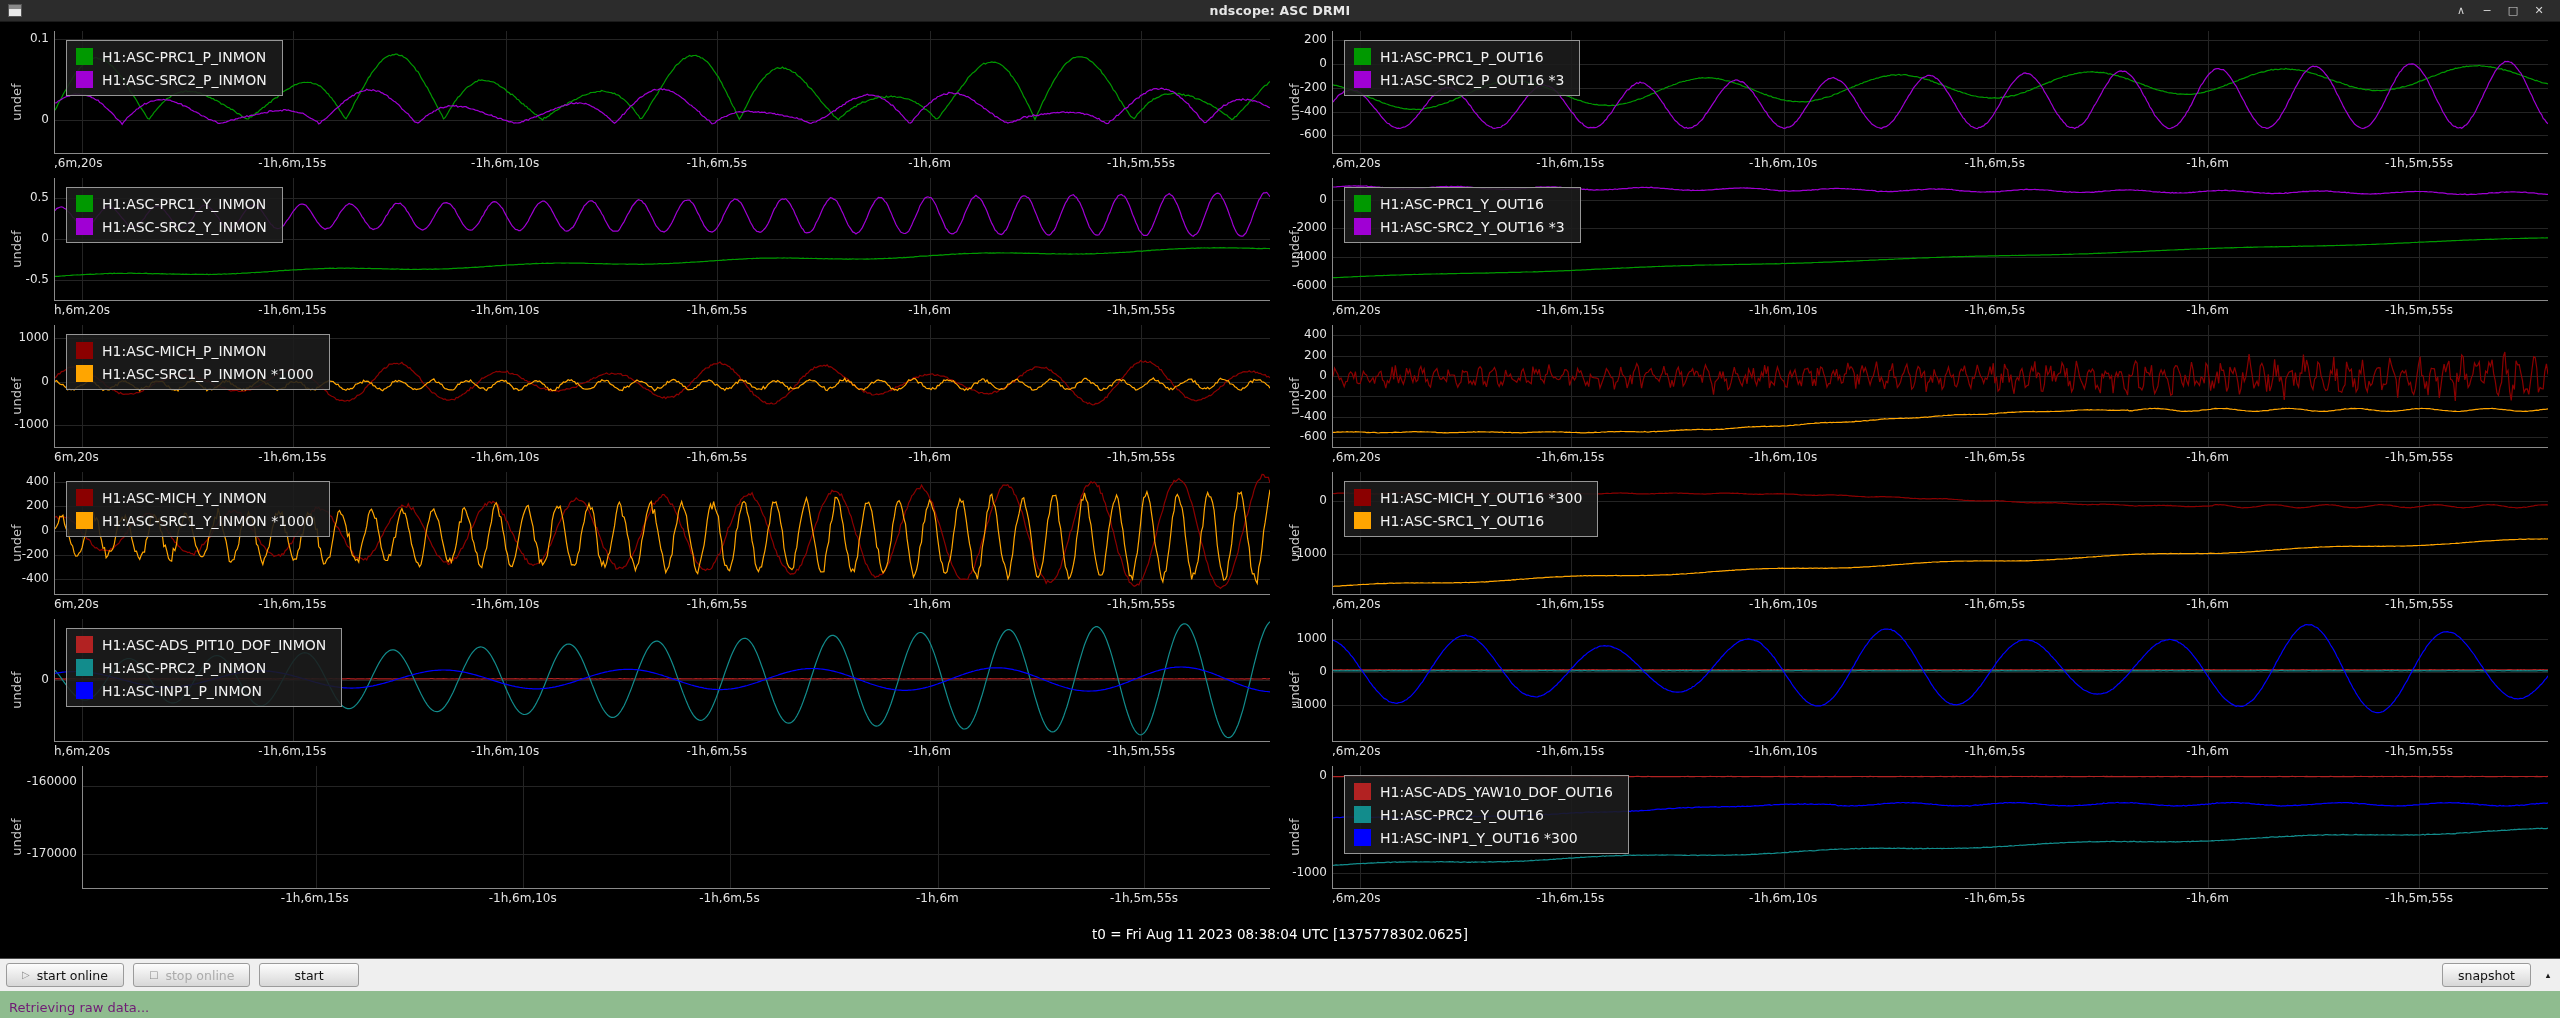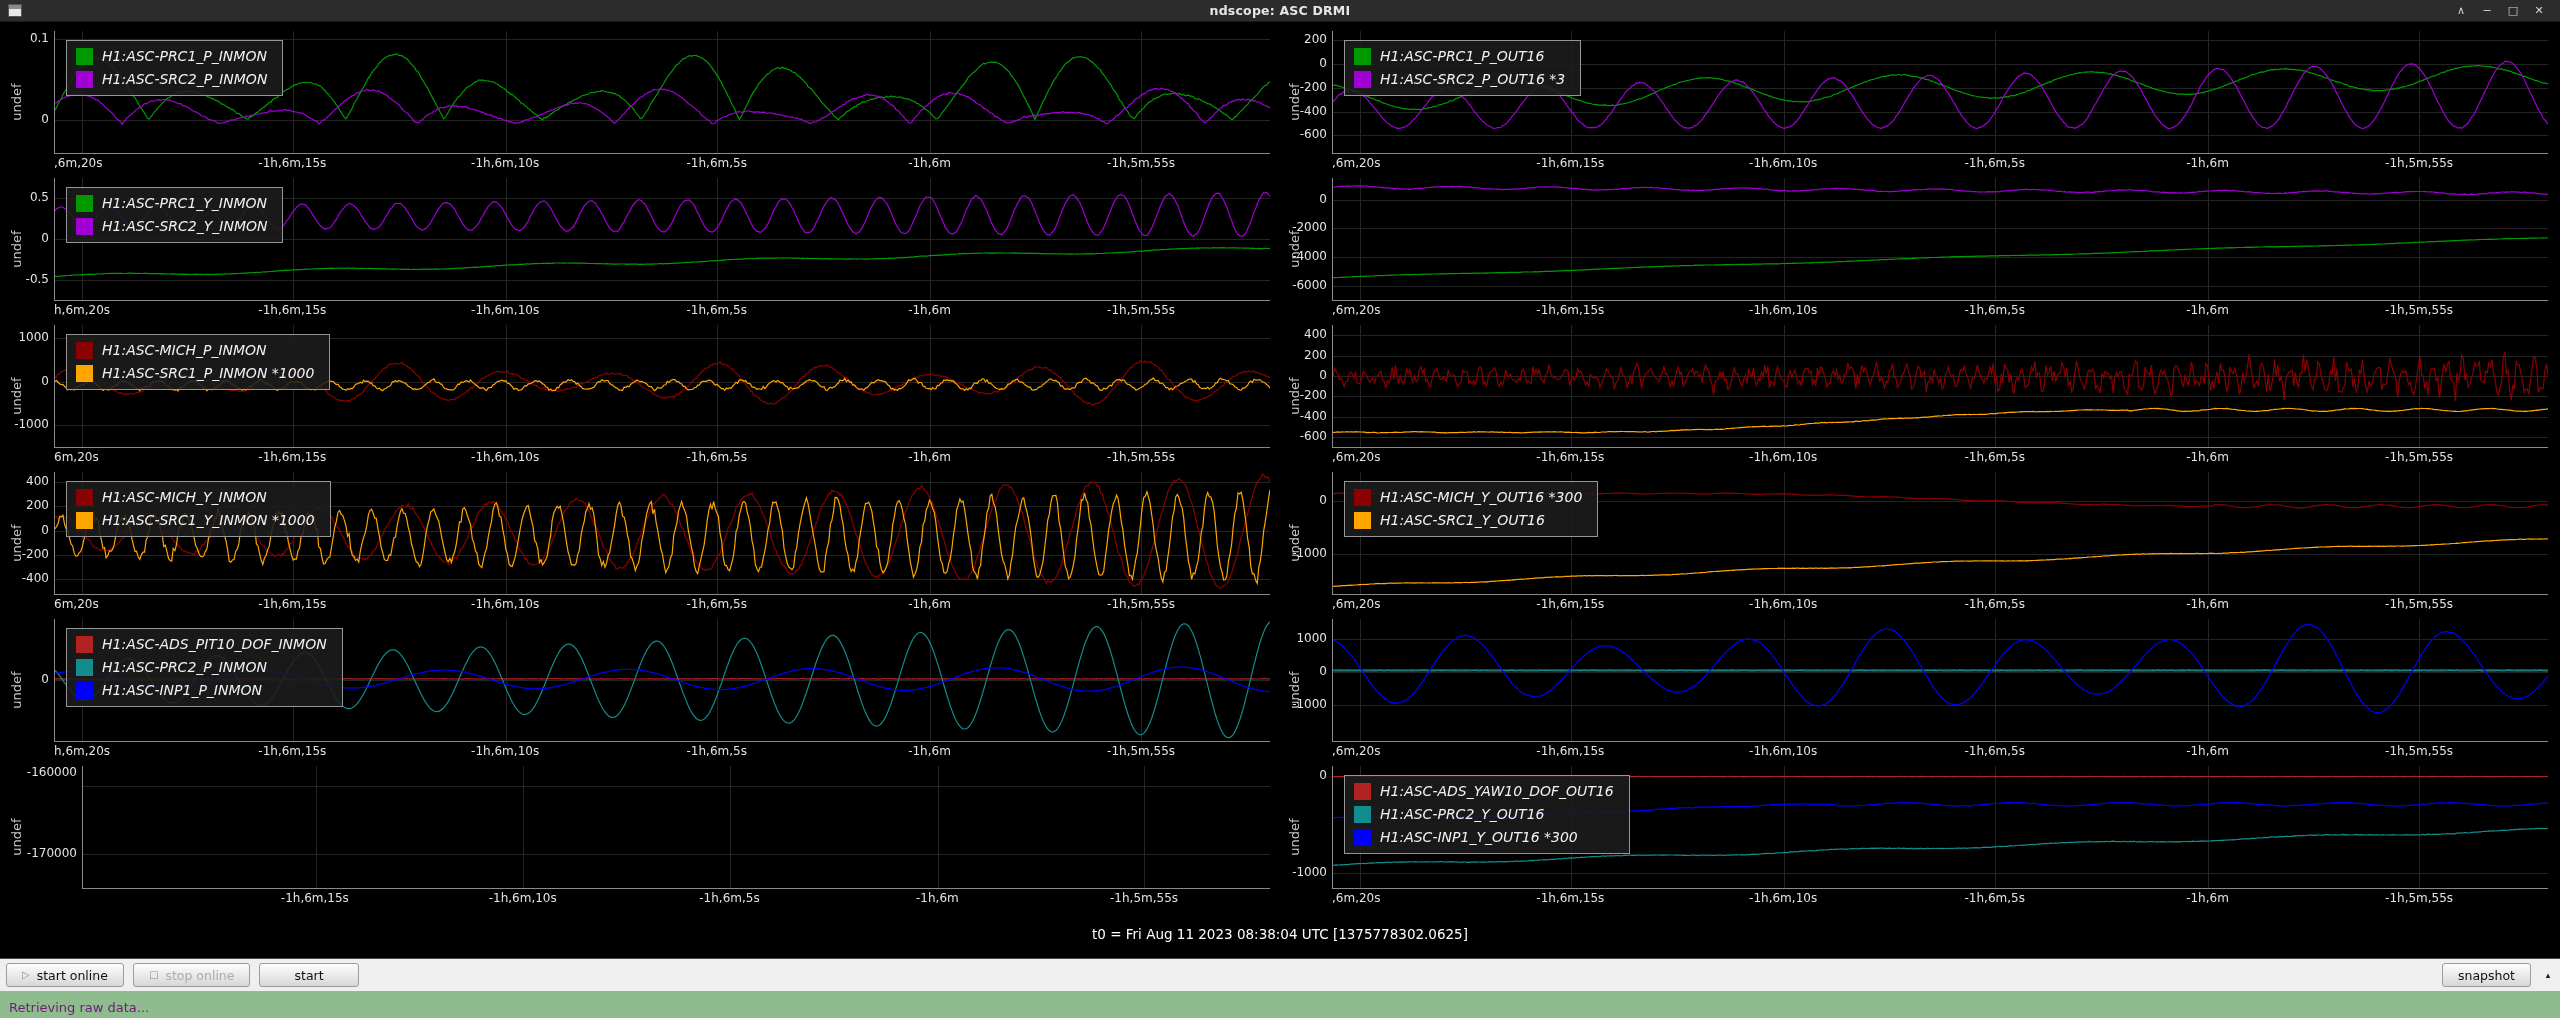--- a/index.html
+++ b/index.html
@@ -24,21 +24,21 @@
          writing-mode:vertical-rl;color:#c9c9c9;font-size:13px;}
   .ytick{position:absolute;right:5px;font-size:12px;color:#e3e3e3;white-space:nowrap;}
   .pwrap{flex:1;position:relative;}
   .parea{position:absolute;left:0;right:4px;top:3px;height:122px;background:#000;overflow:hidden;
          border-left:1px solid #8a8a8a;border-bottom:1px solid #8a8a8a;box-sizing:content-box;}
   .gv{position:absolute;top:0;bottom:0;width:1px;background:#242424;}
   .gh{position:absolute;left:0;right:0;height:1px;background:#242424;}
   svg.traces{position:absolute;left:0;top:0;width:100%;height:100%;display:block;}
   .legend{position:absolute;left:11px;top:9px;background:rgba(28,28,28,.88);border:1px solid #969696;
           padding:7px 15px 7px 9px;display:flex;flex-direction:column;gap:6px;z-index:3;}
-  .lrow{display:flex;gap:9px;white-space:nowrap;font-style:italic;}
+  .lrow{display:flex;align-items:center;gap:9px;white-space:nowrap;}
   .sw{width:17px;height:17px;flex:none;}
   .ltext{font-size:14px;color:#f2f2f2;}
   .xrow{position:absolute;left:0;right:4px;top:127px;height:18px;}
   .xl{position:absolute;top:1px;font-size:12px;color:#e3e3e3;white-space:nowrap;transform:translateX(-50%);}
   .xl.first{transform:none;}
 
   .t0row{flex:1;display:flex;align-items:center;justify-content:center;color:#fff;font-size:13.5px;}
 
   
   .toolbar{height:33px;background:#efefef;border-top:1px solid #4a4a4a;display:flex;align-items:center;
@@ -220,20 +220,30 @@
             <div class="gv" style="left: 72%;"></div>
             <div class="gv" style="left: 89.4%;"></div>
             <div class="gh" style="top: 17.6471%;"></div>
             <div class="gh" style="top: 41.1765%;"></div>
             <div class="gh" style="top: 64.7059%;"></div>
             <div class="gh" style="top: 88.2353%;"></div>
             <svg class="traces" viewBox="0 0 1160 122" preserveAspectRatio="none">
               <polyline points="0.0,99.7 1.5,99.7 3.1,99.6 4.6,99.5 6.1,99.5 7.6,99.4 9.2,99.3 10.7,99.2 12.2,99.2 13.7,99.2 15.3,99.0 16.8,99.0 18.3,98.8 19.8,98.7 21.4,98.6 22.9,98.7 24.4,98.5 25.9,98.4 27.5,98.4 29.0,98.3 30.5,98.3 32.1,98.2 33.6,98.1 35.1,98.0 36.6,98.0 38.2,98.0 39.7,97.9 41.2,97.7 42.7,97.7 44.3,97.7 45.8,97.6 47.3,97.6 48.8,97.4 50.4,97.5 51.9,97.4 53.4,97.4 54.9,97.1 56.5,97.2 58.0,97.2 59.5,97.1 61.1,97.0 62.6,97.0 64.1,97.1 65.6,96.9 67.2,96.8 68.7,96.7 70.2,96.7 71.7,96.7 73.3,96.6 74.8,96.6 76.3,96.5 77.8,96.4 79.4,96.5 80.9,96.5 82.4,96.3 83.9,96.4 85.5,96.4 87.0,96.2 88.5,96.1 90.1,96.1 91.6,96.1 93.1,96.1 94.6,96.0 96.2,96.0 97.7,96.0 99.2,95.9 100.7,96.0 102.3,95.8 103.8,95.7 105.3,95.9 106.8,95.8 108.4,95.8 109.9,95.6 111.4,95.7 112.9,95.7 114.5,95.6 116.0,95.5 117.5,95.6 119.1,95.5 120.6,95.5 122.1,95.4 123.6,95.4 125.2,95.4 126.7,95.3 128.2,95.4 129.7,95.4 131.3,95.3 132.8,95.3 134.3,95.1 135.8,95.2 137.4,95.2 138.9,95.1 140.4,95.2 141.9,95.1 143.5,95.1 145.0,95.1 146.5,94.9 148.1,95.1 149.6,94.9 151.1,94.9 152.6,94.8 154.2,94.8 155.7,94.7 157.2,94.7 158.7,94.7 160.3,94.7 161.8,94.7 163.3,94.5 164.8,94.6 166.4,94.6 167.9,94.4 169.4,94.4 170.9,94.4 172.5,94.4 174.0,94.4 175.5,94.3 177.1,94.3 178.6,94.3 180.1,94.1 181.6,94.0 183.2,94.0 184.7,93.9 186.2,94.0 187.7,94.0 189.3,94.0 190.8,93.9 192.3,93.7 193.8,93.8 195.4,93.8 196.9,93.6 198.4,93.6 199.9,93.6 201.5,93.5 203.0,93.4 204.5,93.4 206.1,93.3 207.6,93.3 209.1,93.2 210.6,93.1 212.2,93.1 213.7,93.1 215.2,92.9 216.7,92.9 218.3,92.8 219.8,92.8 221.3,92.7 222.8,92.6 224.4,92.5 225.9,92.6 227.4,92.5 228.9,92.3 230.5,92.3 232.0,92.2 233.5,92.2 235.1,92.0 236.6,92.1 238.1,91.9 239.6,91.8 241.2,91.8 242.7,91.6 244.2,91.6 245.7,91.6 247.3,91.4 248.8,91.4 250.3,91.2 251.8,91.1 253.4,91.1 254.9,91.2 256.4,91.0 257.9,90.9 259.5,90.9 261.0,90.9 262.5,90.7 264.1,90.7 265.6,90.6 267.1,90.4 268.6,90.3 270.2,90.3 271.7,90.2 273.2,90.3 274.7,90.1 276.3,89.9 277.8,90.0 279.3,90.0 280.8,89.9 282.4,89.8 283.9,89.7 285.4,89.7 286.9,89.5 288.5,89.4 290.0,89.4 291.5,89.4 293.1,89.2 294.6,89.1 296.1,89.1 297.6,89.1 299.2,89.0 300.7,88.8 302.2,88.9 303.7,88.8 305.3,88.7 306.8,88.7 308.3,88.5 309.8,88.5 311.4,88.4 312.9,88.5 314.4,88.3 315.9,88.3 317.5,88.2 319.0,88.2 320.5,88.0 322.1,88.1 323.6,88.1 325.1,87.9 326.6,87.9 328.2,88.0 329.7,87.8 331.2,87.9 332.7,87.7 334.3,87.7 335.8,87.6 337.3,87.6 338.8,87.6 340.4,87.6 341.9,87.6 343.4,87.5 344.9,87.3 346.5,87.2 348.0,87.2 349.5,87.2 351.1,87.1 352.6,87.1 354.1,87.1 355.6,87.0 357.2,87.0 358.7,87.0 360.2,86.9 361.7,87.0 363.3,87.0 364.8,86.9 366.3,86.8 367.8,86.9 369.4,86.8 370.9,86.8 372.4,86.7 373.9,86.7 375.5,86.7 377.0,86.7 378.5,86.6 380.1,86.6 381.6,86.6 383.1,86.5 384.6,86.4 386.2,86.5 387.7,86.4 389.2,86.3 390.7,86.4 392.3,86.4 393.8,86.3 395.3,86.3 396.8,86.4 398.4,86.3 399.9,86.2 401.4,86.2 402.9,86.2 404.5,86.1 406.0,86.0 407.5,86.1 409.1,86.1 410.6,85.9 412.1,86.0 413.6,85.9 415.2,85.8 416.7,85.9 418.2,85.8 419.7,85.8 421.3,85.8 422.8,85.7 424.3,85.8 425.8,85.8 427.4,85.7 428.9,85.4 430.4,85.5 431.9,85.6 433.5,85.4 435.0,85.4 436.5,85.4 438.1,85.4 439.6,85.2 441.1,85.3 442.6,85.2 444.2,85.2 445.7,85.1 447.2,85.0 448.7,85.1 450.3,84.9 451.8,84.9 453.3,84.9 454.8,84.9 456.4,84.8 457.9,84.6 459.4,84.5 460.9,84.5 462.5,84.5 464.0,84.4 465.5,84.4 467.1,84.4 468.6,84.2 470.1,84.2 471.6,84.2 473.2,84.1 474.7,84.1 476.2,84.1 477.7,83.9 479.3,83.9 480.8,83.7 482.3,83.7 483.8,83.7 485.4,83.6 486.9,83.6 488.4,83.5 489.9,83.3 491.5,83.2 493.0,83.3 494.5,83.1 496.1,83.2 497.6,83.0 499.1,83.0 500.6,82.9 502.2,82.8 503.7,82.7 505.2,82.7 506.7,82.5 508.3,82.5 509.8,82.5 511.3,82.4 512.8,82.2 514.4,82.1 515.9,82.0 517.4,82.2 518.9,82.0 520.5,81.9 522.0,81.7 523.5,81.7 525.1,81.7 526.6,81.6 528.1,81.6 529.6,81.5 531.2,81.4 532.7,81.3 534.2,81.3 535.7,81.2 537.3,81.0 538.8,81.0 540.3,80.9 541.8,80.8 543.4,80.8 544.9,80.6 546.4,80.6 547.9,80.6 549.5,80.6 551.0,80.5 552.5,80.4 554.1,80.2 555.6,80.3 557.1,80.2 558.6,80.0 560.2,80.0 561.7,80.0 563.2,79.8 564.7,79.8 566.3,79.8 567.8,79.8 569.3,79.6 570.8,79.5 572.4,79.5 573.9,79.5 575.4,79.5 576.9,79.4 578.5,79.3 580.0,79.3 581.5,79.2 583.1,79.1 584.6,79.0 586.1,79.0 587.6,79.0 589.2,78.9 590.7,78.8 592.2,78.7 593.7,78.7 595.3,78.8 596.8,78.7 598.3,78.6 599.8,78.6 601.4,78.6 602.9,78.5 604.4,78.4 605.9,78.5 607.5,78.3 609.0,78.4 610.5,78.3 612.1,78.3 613.6,78.2 615.1,78.2 616.6,78.1 618.2,78.1 619.7,78.1 621.2,78.1 622.7,78.0 624.3,78.1 625.8,77.9 627.3,77.9 628.8,77.8 630.4,77.9 631.9,77.8 633.4,77.8 634.9,77.8 636.5,77.7 638.0,77.6 639.5,77.7 641.1,77.7 642.6,77.7 644.1,77.6 645.6,77.6 647.2,77.5 648.7,77.4 650.2,77.5 651.7,77.4 653.3,77.5 654.8,77.3 656.3,77.4 657.8,77.3 659.4,77.3 660.9,77.3 662.4,77.2 663.9,77.2 665.5,77.1 667.0,77.2 668.5,77.1 670.1,77.0 671.6,77.1 673.1,77.0 674.6,77.1 676.2,76.9 677.7,76.9 679.2,76.9 680.7,76.8 682.3,76.8 683.8,76.9 685.3,76.8 686.8,76.6 688.4,76.6 689.9,76.6 691.4,76.5 692.9,76.6 694.5,76.5 696.0,76.5 697.5,76.4 699.1,76.4 700.6,76.3 702.1,76.3 703.6,76.2 705.2,76.3 706.7,76.2 708.2,76.0 709.7,76.0 711.3,76.0 712.8,75.9 714.3,75.9 715.8,75.9 717.4,75.9 718.9,75.8 720.4,75.8 721.9,75.7 723.5,75.5 725.0,75.6 726.5,75.4 728.1,75.4 729.6,75.3 731.1,75.2 732.6,75.3 734.2,75.2 735.7,75.1 737.2,75.1 738.7,75.0 740.3,74.9 741.8,74.8 743.3,74.8 744.8,74.7 746.4,74.6 747.9,74.6 749.4,74.5 750.9,74.5 752.5,74.3 754.0,74.2 755.5,74.2 757.1,74.1 758.6,73.9 760.1,74.0 761.6,73.9 763.2,73.9 764.7,73.7 766.2,73.6 767.7,73.7 769.3,73.6 770.8,73.6 772.3,73.5 773.8,73.4 775.4,73.3 776.9,73.1 778.4,73.1 779.9,72.9 781.5,72.8 783.0,72.9 784.5,72.9 786.1,72.6 787.6,72.6 789.1,72.6 790.6,72.5 792.2,72.4 793.7,72.4 795.2,72.3 796.7,72.2 798.3,72.1 799.8,72.0 801.3,72.0 802.8,72.0 804.4,71.9 805.9,71.8 807.4,71.7 808.9,71.6 810.5,71.6 812.0,71.6 813.5,71.4 815.1,71.3 816.6,71.3 818.1,71.2 819.6,71.0 821.2,71.0 822.7,71.0 824.2,71.0 825.7,70.9 827.3,70.8 828.8,70.8 830.3,70.7 831.8,70.5 833.4,70.6 834.9,70.5 836.4,70.5 837.9,70.4 839.5,70.3 841.0,70.3 842.5,70.3 844.1,70.1 845.6,70.2 847.1,70.1 848.6,70.1 850.2,70.0 851.7,69.9 853.2,69.8 854.7,69.9 856.3,69.9 857.8,69.7 859.3,69.8 860.8,69.7 862.4,69.6 863.9,69.5 865.4,69.5 866.9,69.5 868.5,69.5 870.0,69.4 871.5,69.3 873.1,69.2 874.6,69.3 876.1,69.2 877.6,69.3 879.2,69.2 880.7,69.2 882.2,69.1 883.7,69.0 885.3,69.0 886.8,69.0 888.3,69.0 889.8,68.9 891.4,68.8 892.9,68.8 894.4,68.9 895.9,68.7 897.5,68.8 899.0,68.8 900.5,68.7 902.1,68.8 903.6,68.7 905.1,68.7 906.6,68.6 908.2,68.7 909.7,68.6 911.2,68.5 912.7,68.6 914.3,68.5 915.8,68.4 917.3,68.4 918.8,68.4 920.4,68.5 921.9,68.2 923.4,68.2 924.9,68.3 926.5,68.2 928.0,68.2 929.5,68.2 931.1,68.1 932.6,68.1 934.1,68.1 935.6,68.1 937.2,68.0 938.7,68.0 940.2,67.9 941.7,67.8 943.3,67.9 944.8,67.8 946.3,67.7 947.8,67.8 949.4,67.7 950.9,67.7 952.4,67.6 953.9,67.5 955.5,67.6 957.0,67.5 958.5,67.4 960.1,67.5 961.6,67.4 963.1,67.4 964.6,67.4 966.2,67.3 967.7,67.1 969.2,67.1 970.7,67.2 972.3,67.1 973.8,67.0 975.3,67.0 976.8,67.1 978.4,66.8 979.9,66.8 981.4,66.8 982.9,66.6 984.5,66.6 986.0,66.6 987.5,66.5 989.1,66.5 990.6,66.5 992.1,66.3 993.6,66.3 995.2,66.3 996.7,66.1 998.2,66.1 999.7,66.0 1001.3,66.0 1002.8,66.0 1004.3,65.9 1005.8,65.8 1007.4,65.7 1008.9,65.6 1010.4,65.6 1011.9,65.6 1013.5,65.3 1015.0,65.3 1016.5,65.2 1018.1,65.2 1019.6,65.1 1021.1,65.1 1022.6,64.9 1024.2,64.9 1025.7,64.9 1027.2,64.8 1028.7,64.7 1030.3,64.5 1031.8,64.5 1033.3,64.4 1034.8,64.5 1036.4,64.2 1037.9,64.2 1039.4,64.1 1040.9,64.1 1042.5,64.0 1044.0,63.9 1045.5,63.9 1047.1,63.7 1048.6,63.5 1050.1,63.6 1051.6,63.6 1053.2,63.6 1054.7,63.3 1056.2,63.4 1057.7,63.3 1059.3,63.1 1060.8,63.1 1062.3,63.1 1063.8,62.9 1065.4,62.8 1066.9,62.8 1068.4,62.7 1069.9,62.7 1071.5,62.6 1073.0,62.5 1074.5,62.5 1076.1,62.4 1077.6,62.3 1079.1,62.2 1080.6,62.1 1082.2,62.0 1083.7,62.1 1085.2,61.9 1086.7,61.9 1088.3,62.0 1089.8,61.9 1091.3,61.8 1092.8,61.7 1094.4,61.7 1095.9,61.5 1097.4,61.5 1098.9,61.5 1100.5,61.3 1102.0,61.3 1103.5,61.3 1105.1,61.2 1106.6,61.3 1108.1,61.3 1109.6,61.0 1111.2,61.2 1112.7,61.0 1114.2,61.0 1115.7,60.9 1117.3,60.8 1118.8,60.7 1120.3,60.7 1121.8,60.8 1123.4,60.6 1124.9,60.6 1126.4,60.5 1127.9,60.5 1129.5,60.5 1131.0,60.5 1132.5,60.5 1134.1,60.4 1135.6,60.3 1137.1,60.3 1138.6,60.2 1140.2,60.3 1141.7,60.2 1143.2,60.1 1144.7,60.1 1146.3,60.1 1147.8,60.0 1149.3,60.1 1150.8,60.0 1152.4,60.0 1153.9,59.9 1155.4,59.9 1156.9,60.0 1158.5,59.8 1160.0,59.9" fill="none" stroke="#009900" stroke-width="1.2" vector-effect="non-scaling-stroke"></polyline>
               <polyline points="0.0,9.0 1.5,9.0 3.1,8.9 4.6,8.6 6.1,8.6 7.6,8.5 9.2,8.4 10.7,8.3 12.2,8.2 13.7,8.2 15.3,7.9 16.8,8.1 18.3,8.0 19.8,7.8 21.4,7.8 22.9,8.1 24.4,7.8 25.9,8.1 27.5,8.0 29.0,8.2 30.5,8.0 32.1,7.9 33.6,8.7 35.1,8.7 36.6,8.3 38.2,8.8 39.7,8.8 41.2,9.0 42.7,9.1 44.3,9.0 45.8,9.6 47.3,9.4 48.8,9.9 50.4,9.8 51.9,9.9 53.4,9.9 54.9,10.4 56.5,10.4 58.0,10.4 59.5,11.0 61.1,10.3 62.6,10.6 64.1,10.8 65.6,11.1 67.2,10.7 68.7,11.0 70.2,11.1 71.7,11.1 73.3,10.9 74.8,11.3 76.3,10.8 77.8,10.5 79.4,10.5 80.9,10.4 82.4,10.4 83.9,10.2 85.5,10.5 87.0,10.2 88.5,10.0 90.1,9.5 91.6,9.5 93.1,9.3 94.6,9.2 96.2,9.2 97.7,9.4 99.2,8.8 100.7,8.9 102.3,8.5 103.8,8.6 105.3,8.5 106.8,8.7 108.4,8.4 109.9,8.8 111.4,8.7 112.9,8.4 114.5,8.6 116.0,8.7 117.5,8.5 119.1,8.4 120.6,8.6 122.1,8.3 123.6,8.7 125.2,8.8 126.7,9.1 128.2,8.9 129.7,9.1 131.3,9.2 132.8,9.3 134.3,9.7 135.8,9.6 137.4,10.0 138.9,9.9 140.4,10.1 141.9,10.5 143.5,10.6 145.0,10.7 146.5,11.0 148.1,10.9 149.6,10.9 151.1,10.8 152.6,11.0 154.2,11.0 155.7,11.2 157.2,11.2 158.7,11.2 160.3,11.6 161.8,11.4 163.3,11.6 164.8,11.2 166.4,11.3 167.9,11.4 169.4,11.2 170.9,11.1 172.5,11.1 174.0,10.9 175.5,11.2 177.1,10.8 178.6,10.8 180.1,10.3 181.6,10.5 183.2,10.6 184.7,10.1 186.2,9.9 187.7,9.8 189.3,9.9 190.8,9.6 192.3,9.7 193.8,9.1 195.4,9.2 196.9,9.0 198.4,8.9 199.9,9.0 201.5,9.1 203.0,9.1 204.5,8.9 206.1,8.8 207.6,9.0 209.1,8.9 210.6,8.9 212.2,8.9 213.7,9.1 215.2,9.3 216.7,9.2 218.3,9.4 219.8,9.5 221.3,9.7 222.8,9.8 224.4,9.9 225.9,10.3 227.4,10.1 228.9,10.5 230.5,10.2 232.0,10.7 233.5,10.7 235.1,10.9 236.6,10.8 238.1,11.4 239.6,11.2 241.2,11.6 242.7,11.2 244.2,11.8 245.7,11.6 247.3,11.8 248.8,12.2 250.3,12.1 251.8,11.6 253.4,11.8 254.9,12.0 256.4,11.9 257.9,11.9 259.5,11.6 261.0,11.7 262.5,11.8 264.1,11.3 265.6,11.5 267.1,11.7 268.6,11.0 270.2,11.2 271.7,11.3 273.2,10.8 274.7,10.9 276.3,10.6 277.8,10.6 279.3,10.6 280.8,10.6 282.4,10.1 283.9,10.1 285.4,10.1 286.9,9.5 288.5,9.7 290.0,9.5 291.5,9.8 293.1,9.5 294.6,9.4 296.1,9.4 297.6,9.5 299.2,9.4 300.7,9.7 302.2,9.6 303.7,9.2 305.3,9.6 306.8,9.8 308.3,9.8 309.8,9.9 311.4,10.0 312.9,10.3 314.4,10.3 315.9,10.3 317.5,10.7 319.0,10.6 320.5,10.8 322.1,11.1 323.6,10.9 325.1,11.3 326.6,11.6 328.2,11.6 329.7,11.7 331.2,12.0 332.7,11.9 334.3,12.4 335.8,12.0 337.3,12.2 338.8,11.9 340.4,12.1 341.9,12.7 343.4,12.2 344.9,12.4 346.5,12.5 348.0,12.4 349.5,12.5 351.1,12.3 352.6,12.2 354.1,12.4 355.6,12.1 357.2,12.0 358.7,11.9 360.2,11.9 361.7,11.9 363.3,11.6 364.8,11.3 366.3,11.2 367.8,11.3 369.4,11.1 370.9,11.1 372.4,10.6 373.9,10.8 375.5,10.7 377.0,10.6 378.5,10.3 380.1,10.3 381.6,10.4 383.1,10.2 384.6,10.1 386.2,10.1 387.7,10.1 389.2,9.9 390.7,10.0 392.3,9.8 393.8,10.1 395.3,9.9 396.8,10.1 398.4,10.1 399.9,10.3 401.4,10.4 402.9,10.5 404.5,10.5 406.0,10.7 407.5,10.5 409.1,10.8 410.6,11.1 412.1,11.5 413.6,11.0 415.2,11.5 416.7,11.7 418.2,12.0 419.7,12.0 421.3,12.2 422.8,12.4 424.3,12.4 425.8,12.8 427.4,12.7 428.9,12.9 430.4,12.6 431.9,12.5 433.5,12.8 435.0,13.1 436.5,13.2 438.1,12.8 439.6,12.7 441.1,12.9 442.6,12.8 444.2,12.9 445.7,12.9 447.2,12.6 448.7,12.4 450.3,12.3 451.8,12.3 453.3,12.1 454.8,12.2 456.4,12.3 457.9,11.7 459.4,11.8 460.9,11.5 462.5,11.8 464.0,11.4 465.5,11.0 467.1,10.9 468.6,10.9 470.1,10.9 471.6,11.0 473.2,10.8 474.7,10.5 476.2,10.5 477.7,10.7 479.3,10.4 480.8,10.4 482.3,10.3 483.8,10.5 485.4,10.6 486.9,10.5 488.4,10.7 489.9,11.0 491.5,10.6 493.0,11.0 494.5,10.8 496.1,11.4 497.6,11.2 499.1,11.5 500.6,11.3 502.2,11.7 503.7,11.4 505.2,11.9 506.7,11.9 508.3,12.2 509.8,12.3 511.3,12.3 512.8,12.5 514.4,12.3 515.9,12.7 517.4,12.6 518.9,13.4 520.5,13.6 522.0,13.4 523.5,13.2 525.1,13.5 526.6,13.5 528.1,13.4 529.6,13.6 531.2,13.7 532.7,13.4 534.2,13.7 535.7,13.4 537.3,13.3 538.8,13.3 540.3,13.0 541.8,12.7 543.4,13.0 544.9,12.6 546.4,12.6 547.9,12.3 549.5,12.7 551.0,12.2 552.5,12.2 554.1,11.8 555.6,11.7 557.1,11.9 558.6,11.4 560.2,11.5 561.7,11.8 563.2,11.7 564.7,11.5 566.3,11.3 567.8,11.1 569.3,10.9 570.8,10.9 572.4,11.0 573.9,10.9 575.4,11.3 576.9,11.2 578.5,10.9 580.0,11.1 581.5,10.8 583.1,11.2 584.6,11.1 586.1,11.5 587.6,11.3 589.2,11.5 590.7,11.4 592.2,11.8 593.7,12.0 595.3,12.3 596.8,12.3 598.3,12.8 599.8,12.7 601.4,12.9 602.9,13.1 604.4,13.2 605.9,13.0 607.5,13.2 609.0,13.6 610.5,13.5 612.1,13.7 613.6,13.5 615.1,14.0 616.6,13.8 618.2,14.1 619.7,14.0 621.2,14.0 622.7,14.2 624.3,13.6 625.8,13.9 627.3,13.6 628.8,13.8 630.4,13.6 631.9,13.8 633.4,13.7 634.9,13.5 636.5,13.8 638.0,13.2 639.5,13.1 641.1,13.0 642.6,12.8 644.1,12.6 645.6,12.7 647.2,12.6 648.7,12.3 650.2,12.1 651.7,12.1 653.3,12.1 654.8,11.8 656.3,11.5 657.8,11.5 659.4,11.8 660.9,11.4 662.4,11.2 663.9,11.6 665.5,11.6 667.0,11.7 668.5,11.5 670.1,11.4 671.6,11.6 673.1,11.5 674.6,11.8 676.2,11.8 677.7,11.8 679.2,12.1 680.7,12.0 682.3,12.0 683.8,12.4 685.3,12.4 686.8,12.7 688.4,12.9 689.9,13.0 691.4,13.3 692.9,13.3 694.5,13.4 696.0,13.5 697.5,13.8 699.1,13.6 700.6,14.2 702.1,14.2 703.6,13.7 705.2,14.4 706.7,14.2 708.2,14.1 709.7,14.4 711.3,14.4 712.8,14.5 714.3,14.5 715.8,14.3 717.4,14.4 718.9,14.1 720.4,14.1 721.9,14.2 723.5,14.4 725.0,14.1 726.5,14.3 728.1,13.7 729.6,13.8 731.1,13.4 732.6,13.7 734.2,13.6 735.7,13.2 737.2,12.8 738.7,13.0 740.3,13.0 741.8,12.8 743.3,12.5 744.8,12.5 746.4,12.4 747.9,12.1 749.4,12.1 750.9,11.9 752.5,12.1 754.0,12.0 755.5,12.1 757.1,11.8 758.6,12.0 760.1,11.8 761.6,11.9 763.2,12.0 764.7,12.1 766.2,12.5 767.7,12.0 769.3,12.4 770.8,12.5 772.3,12.4 773.8,12.7 775.4,12.7 776.9,13.0 778.4,13.0 779.9,13.1 781.5,13.5 783.0,13.8 784.5,13.9 786.1,13.9 787.6,14.2 789.1,13.8 790.6,14.5 792.2,14.3 793.7,14.1 795.2,14.6 796.7,14.7 798.3,14.7 799.8,15.1 801.3,14.4 802.8,15.0 804.4,14.6 805.9,14.9 807.4,15.0 808.9,14.7 810.5,15.0 812.0,15.0 813.5,14.8 815.1,14.9 816.6,14.7 818.1,14.3 819.6,14.6 821.2,14.1 822.7,14.3 824.2,14.0 825.7,13.9 827.3,13.4 828.8,13.6 830.3,13.5 831.8,13.3 833.4,13.3 834.9,12.8 836.4,13.0 837.9,13.0 839.5,12.8 841.0,12.7 842.5,12.8 844.1,12.5 845.6,12.3 847.1,12.5 848.6,12.6 850.2,12.5 851.7,12.2 853.2,12.3 854.7,12.6 856.3,12.8 857.8,12.7 859.3,12.4 860.8,12.6 862.4,12.9 863.9,13.1 865.4,13.1 866.9,13.3 868.5,13.3 870.0,13.6 871.5,14.0 873.1,13.7 874.6,13.9 876.1,13.9 877.6,14.2 879.2,14.6 880.7,14.6 882.2,14.5 883.7,14.7 885.3,15.1 886.8,15.0 888.3,14.8 889.8,15.1 891.4,15.3 892.9,15.2 894.4,15.4 895.9,15.6 897.5,15.7 899.0,15.4 900.5,15.3 902.1,15.4 903.6,15.2 905.1,15.3 906.6,15.5 908.2,15.4 909.7,14.6 911.2,15.3 912.7,14.9 914.3,14.6 915.8,14.5 917.3,14.4 918.8,14.3 920.4,14.3 921.9,13.9 923.4,13.9 924.9,13.7 926.5,13.4 928.0,13.7 929.5,13.3 931.1,13.6 932.6,13.0 934.1,13.1 935.6,13.1 937.2,12.9 938.7,13.1 940.2,12.7 941.7,13.3 943.3,13.2 944.8,13.2 946.3,13.2 947.8,12.9 949.4,12.9 950.9,13.3 952.4,13.2 953.9,13.5 955.5,13.8 957.0,13.8 958.5,14.0 960.1,13.9 961.6,14.2 963.1,14.3 964.6,14.4 966.2,14.1 967.7,14.8 969.2,14.4 970.7,14.8 972.3,15.1 973.8,15.1 975.3,15.3 976.8,15.4 978.4,15.6 979.9,15.5 981.4,15.8 982.9,15.7 984.5,15.8 986.0,15.8 987.5,15.8 989.1,16.0 990.6,16.2 992.1,15.9 993.6,15.9 995.2,15.7 996.7,15.8 998.2,15.5 999.7,15.9 1001.3,15.5 1002.8,15.3 1004.3,15.1 1005.8,15.2 1007.4,15.2 1008.9,15.0 1010.4,14.7 1011.9,14.7 1013.5,14.6 1015.0,14.3 1016.5,14.4 1018.1,14.5 1019.6,14.4 1021.1,14.1 1022.6,14.0 1024.2,13.8 1025.7,13.7 1027.2,13.6 1028.7,13.6 1030.3,13.6 1031.8,13.6 1033.3,13.4 1034.8,13.5 1036.4,13.5 1037.9,13.6 1039.4,13.5 1040.9,13.5 1042.5,13.6 1044.0,13.7 1045.5,14.0 1047.1,13.9 1048.6,13.9 1050.1,14.0 1051.6,14.4 1053.2,14.3 1054.7,14.7 1056.2,14.8 1057.7,14.8 1059.3,14.9 1060.8,15.1 1062.3,15.3 1063.8,15.8 1065.4,15.8 1066.9,15.9 1068.4,15.9 1069.9,16.1 1071.5,16.1 1073.0,16.4 1074.5,16.5 1076.1,16.0 1077.6,16.3 1079.1,16.4 1080.6,16.0 1082.2,16.6 1083.7,16.7 1085.2,16.4 1086.7,16.2 1088.3,16.3 1089.8,16.3 1091.3,16.5 1092.8,16.0 1094.4,15.9 1095.9,15.9 1097.4,15.6 1098.9,15.5 1100.5,15.7 1102.0,15.7 1103.5,14.9 1105.1,14.9 1106.6,14.7 1108.1,15.0 1109.6,14.8 1111.2,14.7 1112.7,14.9 1114.2,14.4 1115.7,14.0 1117.3,14.0 1118.8,14.3 1120.3,13.9 1121.8,14.1 1123.4,14.0 1124.9,13.8 1126.4,13.9 1127.9,13.9 1129.5,14.0 1131.0,14.1 1132.5,14.2 1134.1,14.4 1135.6,14.4 1137.1,14.2 1138.6,14.2 1140.2,14.6 1141.7,14.9 1143.2,14.8 1144.7,14.8 1146.3,14.8 1147.8,15.2 1149.3,15.4 1150.8,15.8 1152.4,15.8 1153.9,15.9 1155.4,16.1 1156.9,16.1 1158.5,16.4 1160.0,16.3" fill="none" stroke="#A000D4" stroke-width="1.2" vector-effect="non-scaling-stroke"></polyline>
             </svg>
+            <div class="legend">
+              <div class="lrow">
+                <span class="sw" style="background: rgb(0, 153, 0);"></span>
+                <span class="ltext">H1:ASC-PRC1_Y_OUT16</span>
+              </div>
+              <div class="lrow">
+                <span class="sw" style="background: rgb(160, 0, 212);"></span>
+                <span class="ltext">H1:ASC-SRC2_Y_OUT16 *3</span>
+              </div>
+            </div>
           </div>
           <div class="xrow">
             <span class="xl first" style="left: 0%;">,6m,20s</span>
             <span class="xl" style="left: 19.6%;">-1h,6m,15s</span>
             <span class="xl" style="left: 37.1%;">-1h,6m,10s</span>
             <span class="xl" style="left: 54.5%;">-1h,6m,5s</span>
             <span class="xl" style="left: 72%;">-1h,6m</span>
             <span class="xl" style="left: 89.4%;">-1h,5m,55s</span>
           </div>
         </div>
@@ -482,21 +492,21 @@
             <span class="xl" style="left: 37.1%;">-1h,6m,10s</span>
             <span class="xl" style="left: 54.5%;">-1h,6m,5s</span>
             <span class="xl" style="left: 72%;">-1h,6m</span>
             <span class="xl" style="left: 89.4%;">-1h,5m,55s</span>
           </div>
         </div>
       </div>
       <div class="plot">
         <div class="gut" style="width: 74px;">
           <div class="undef">undef</div>
-          <div class="ytick" style="top: 2px;">-160000</div>
+          <div class="ytick" style="top: 11px;">-160000</div>
           <div class="ytick" style="top: 83.1111px;">-170000</div>
         </div>
         <div class="pwrap">
           <div class="parea">
             <div class="gv" style="left: 19.6%;"></div>
             <div class="gv" style="left: 37.1%;"></div>
             <div class="gv" style="left: 54.5%;"></div>
             <div class="gv" style="left: 72%;"></div>
             <div class="gv" style="left: 89.4%;"></div>
             <div class="gh" style="top: 16.6667%;"></div>

